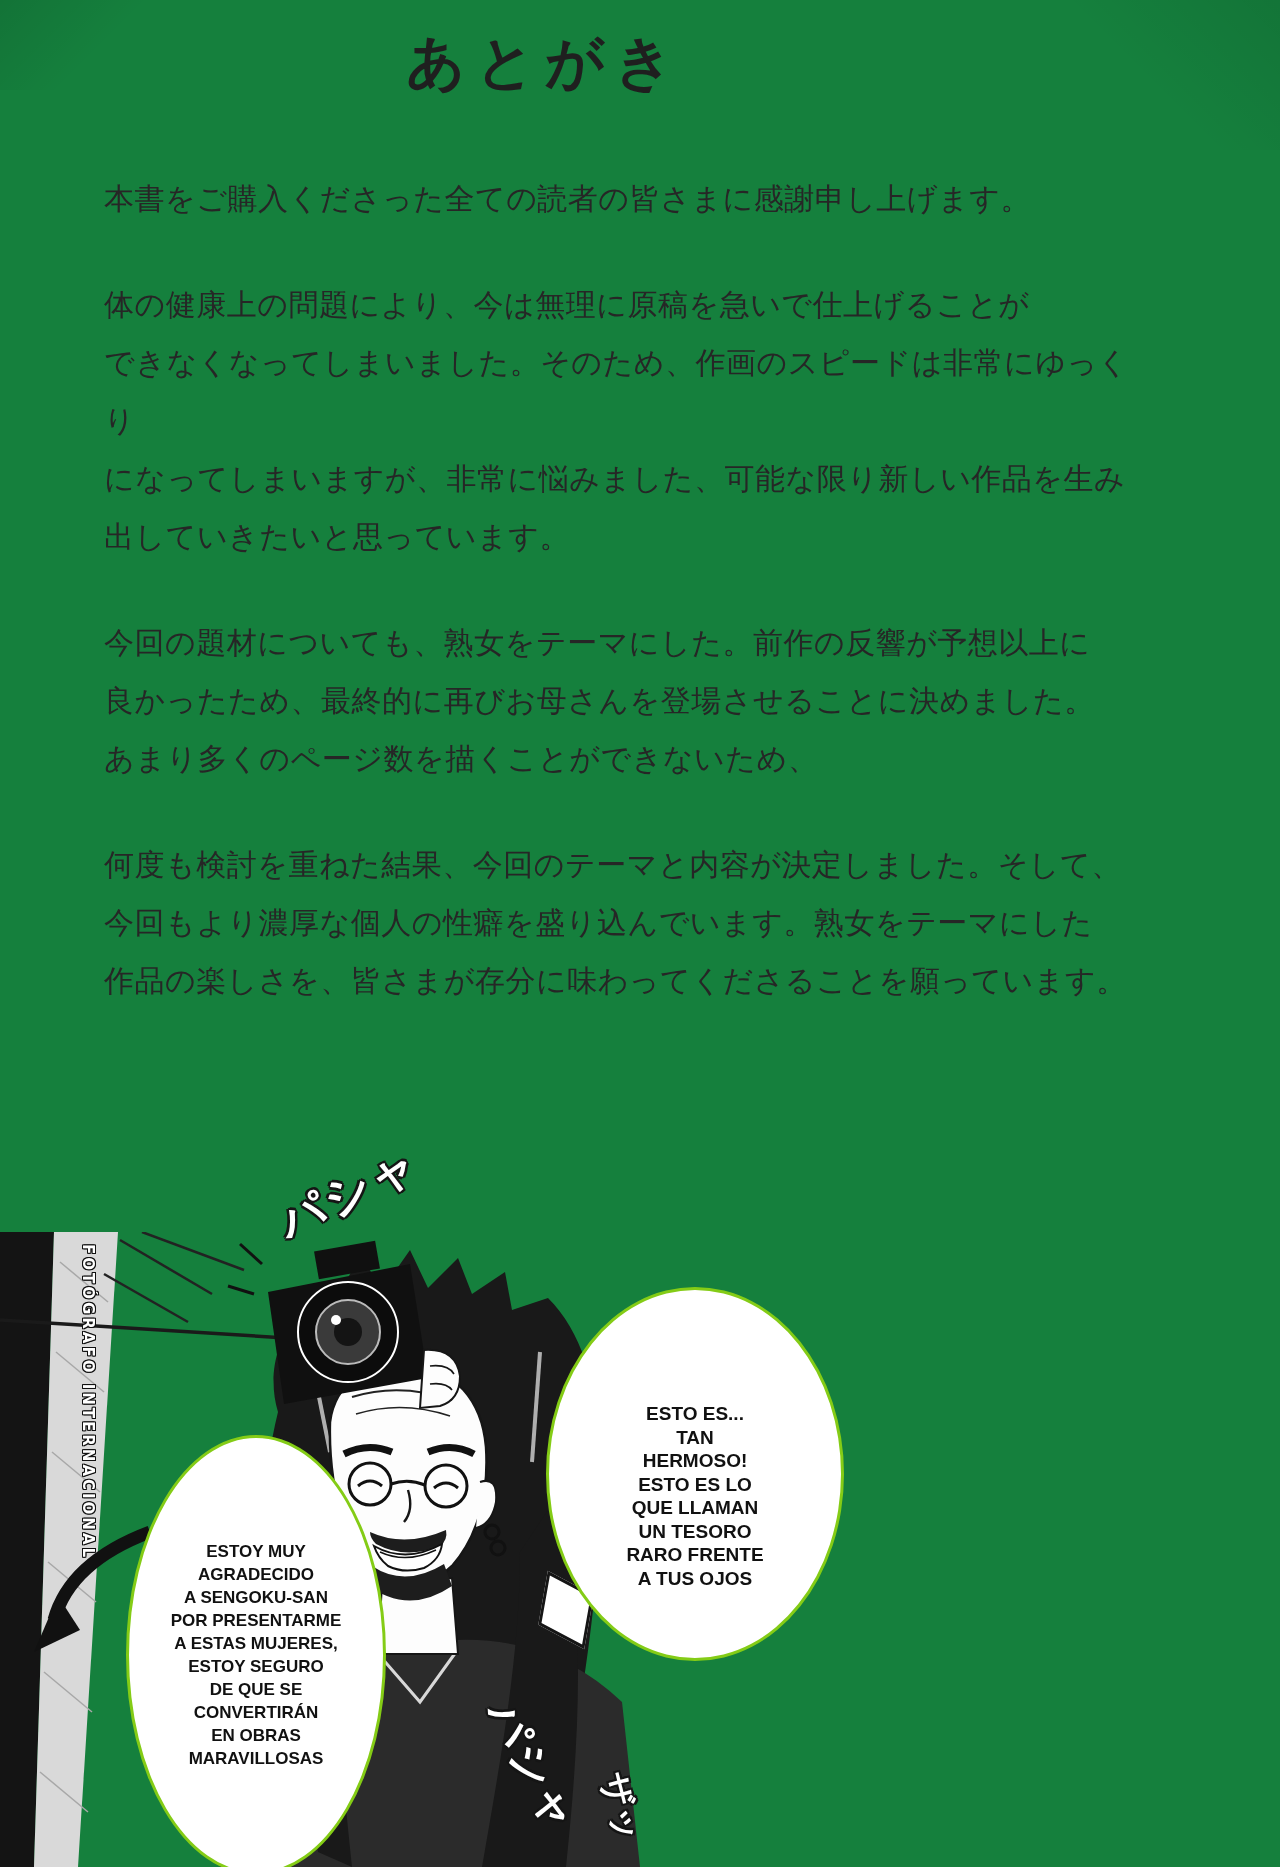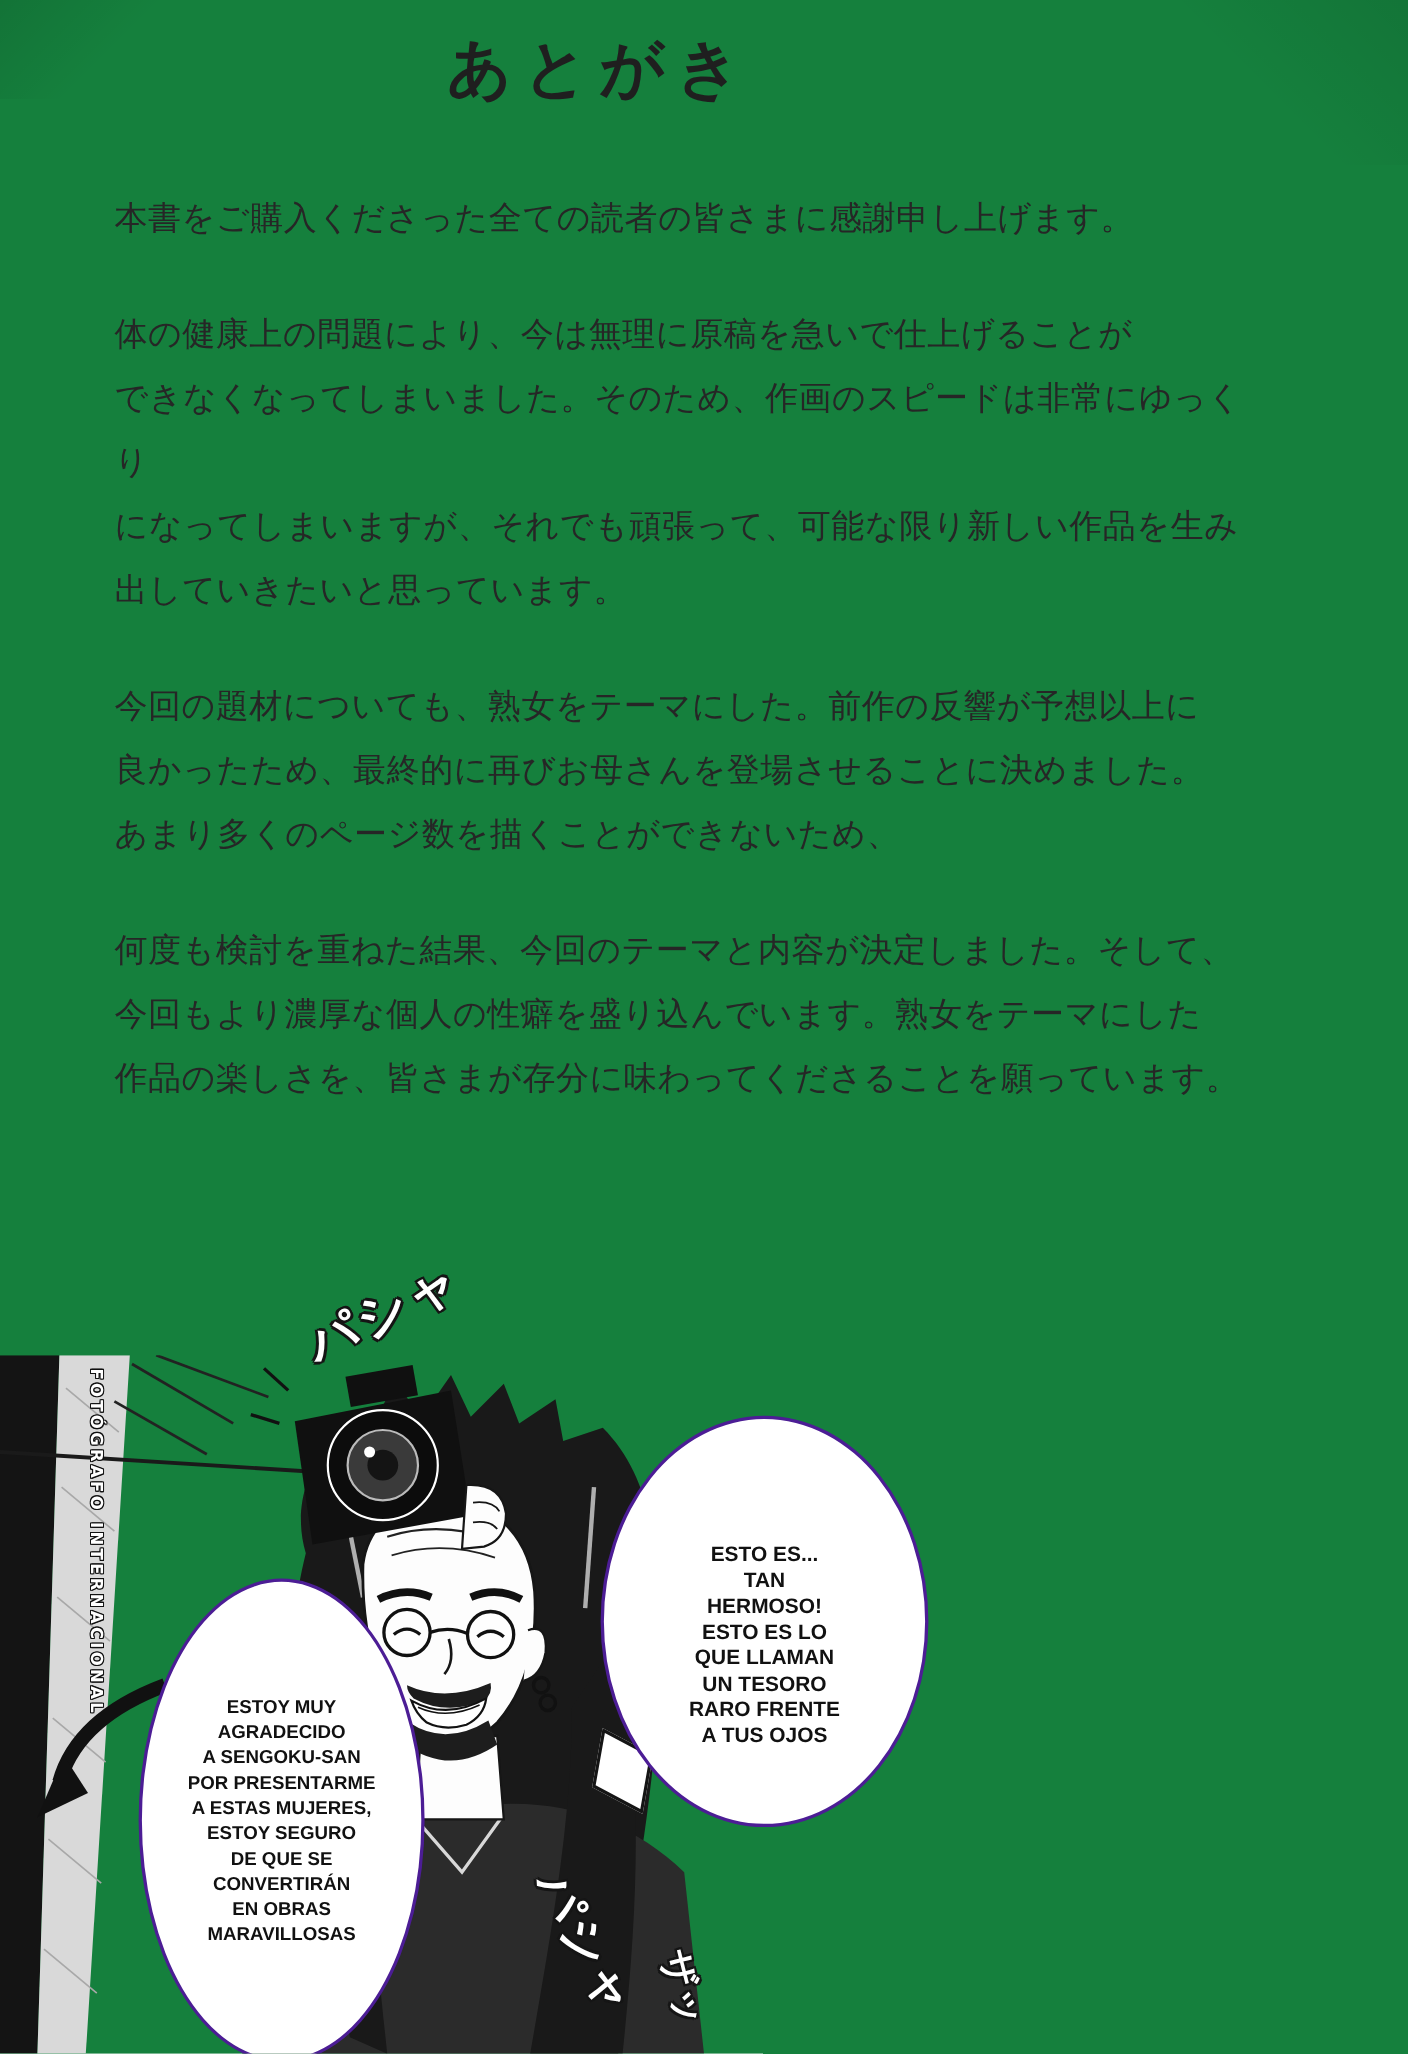--- a/index.html
+++ b/index.html
@@ -38,21 +38,21 @@
   .sfx {
     position:absolute; font-weight:bold; color:#fff; z-index:5; white-space:nowrap;
     text-shadow:-2px -2px 0 #151515,2px -2px 0 #151515,-2px 2px 0 #151515,2px 2px 0 #151515,
                 -2px 0 0 #151515,2px 0 0 #151515,0 -2px 0 #151515,0 2px 0 #151515;
   }
   .sfx-top    { left:274px; top:-70px; font-size:46px; transform:rotate(-26deg); letter-spacing:3px; }
   .sfx-bottom { left:462px; top:505px; font-size:44px; transform:rotate(62deg); letter-spacing:2px; }
   .sfx-swish  { left:586px; top:552px; font-size:34px; transform:rotate(76deg); }
 
   .bubble {
-    position:absolute; background:#fff; border:3px solid #4c1d95; border-radius:50%;
+    position:absolute; background:#fff; border:3px solid #84cc16; border-radius:50%;
     display:flex; align-items:center; justify-content:center; z-index:3;
   }
   .bubble .txt {
     white-space:pre-line; text-align:center; font-weight:bold; color:#111;
     font-family:"Liberation Sans","DejaVu Sans",sans-serif;
   }
   .bubble-left { left:126px; top:203px; width:254px; height:434px; }
   .bubble-left .txt { font-size:17px; line-height:23px; }
   .bubble-right { left:546px; top:55px; width:292px; height:368px; }
   .bubble-right .txt { font-size:19px; line-height:23.5px; padding-top:44px; }
@@ -68,21 +68,21 @@
 <div class="page">
   <div class="corner-tl"></div>
   <div class="corner-tr"></div>
 
   <div class="title">あとがき</div>
 
   <div class="paras">
     <p class="para">本書をご購入くださった全ての読者の皆さまに感謝申し上げます。</p>
     <p class="para">体の健康上の問題により、今は無理に原稿を急いで仕上げることが
 できなくなってしまいました。そのため、作画のスピードは非常にゆっくり
-になってしまいますが、それでも頑張って、可能な限り新しい作品を生み
+になってしまいますが、非常に悩みました、可能な限り新しい作品を生み
 出していきたいと思っています。</p>
     <p class="para">今回の題材についても、熟女をテーマにした。前作の反響が予想以上に
 良かったため、最終的に再びお母さんを登場させることに決めました。
 あまり多くのページ数を描くことができないため、</p>
     <p class="para">何度も検討を重ねた結果、今回のテーマと内容が決定しました。そして、
 今回もより濃厚な個人の性癖を盛り込んでいます。熟女をテーマにした
 作品の楽しさを、皆さまが存分に味わってくださることを願っています。</p>
   </div>
 
   <div class="manga">

